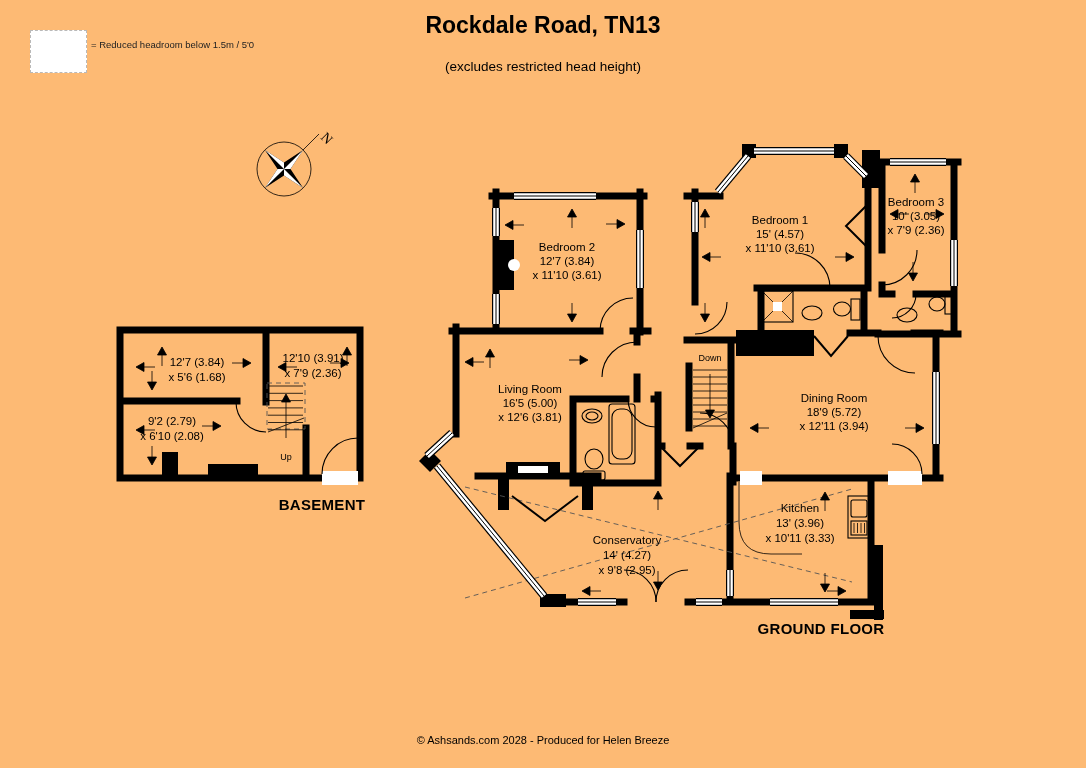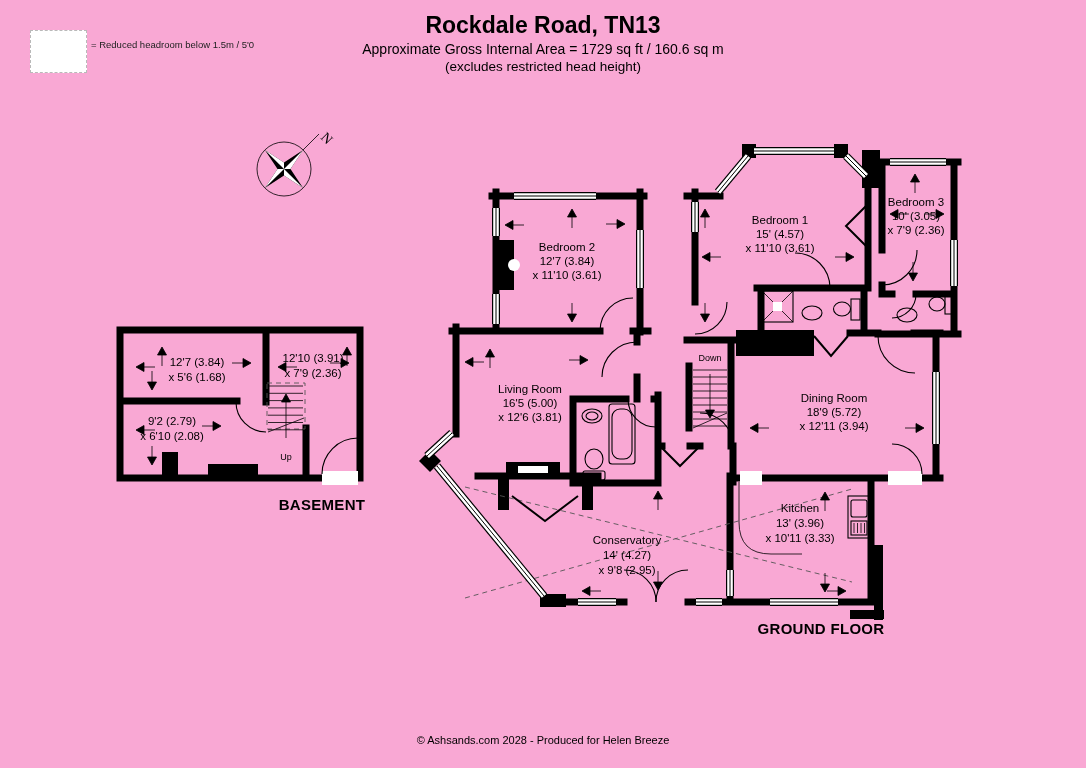--- a/index.html
+++ b/index.html
@@ -1,16 +1,16 @@
 <!DOCTYPE html>
 <html><head>
 <meta charset="utf-8">
 <style>
   html,body{margin:0;padding:0;background:#fff;}
-  .page{position:relative;width:1086px;height:768px;background:#f9a8d4;overflow:hidden;
+  .page{position:relative;width:1086px;height:768px;background:#fdba74;overflow:hidden;
         font-family:"Liberation Sans",sans-serif;color:#000;}
   .hdr{position:absolute;left:0;width:100%;text-align:center;}
   .hdr.title{top:12px;font-size:23px;font-weight:bold;}
   .hdr.sub{top:41px;font-size:14px;}
   .hdr.note{top:59px;font-size:13.5px;}
   .legend-box{position:absolute;left:30px;top:30px;width:55px;height:41px;
               border:1px dashed #b9b9b9;background:#fff;}
   .legend-label{position:absolute;left:91px;top:39px;font-size:9.5px;color:#222;}
   .ftr{position:absolute;left:0;width:100%;text-align:center;font-size:11px;line-height:13px;}
   .f1{top:708px}.f2{top:721px}.f3{top:734px}
@@ -31,21 +31,20 @@
   .fl{font-size:15px;font-weight:bold;text-anchor:middle;letter-spacing:.3px;}
   .sl{font-size:9px;text-anchor:middle;}
   .nl{font-family:"Liberation Serif",serif;font-size:14px;}
 </style>
 </head>
 <body>
 
 <div class="page">
 
   <div class="hdr title">Rockdale Road, TN13</div>
-  <div class="hdr sub">Approximate Gross Internal Area = 1729 sq ft / 160.6 sq m</div>
   <div class="hdr note">(excludes restricted head height)</div>
 
   <div class="legend-box"></div>
   <div class="legend-label">= Reduced headroom below 1.5m / 5'0</div>
 
   <svg id="plansvg" width="1086" height="768" viewBox="0 0 1086 768">
 
     <g transform="translate(284,169)">
       <circle r="27" class="thin8"></circle>
       <polygon class="blk" points="0,-6.5 19.1,-19.1 6.5,0 19.1,19.1 0,6.5 -19.1,19.1 -6.5,0 -19.1,-19.1"></polygon>

